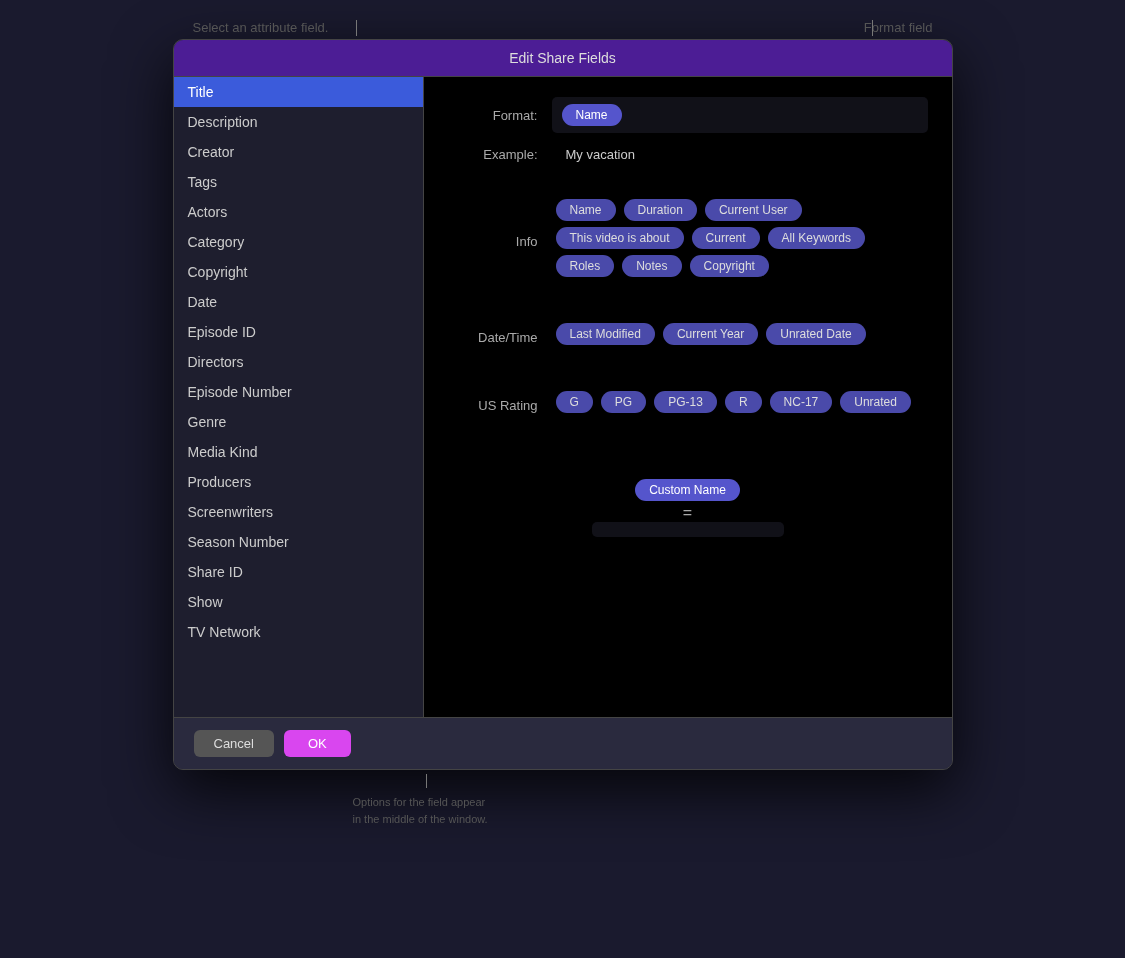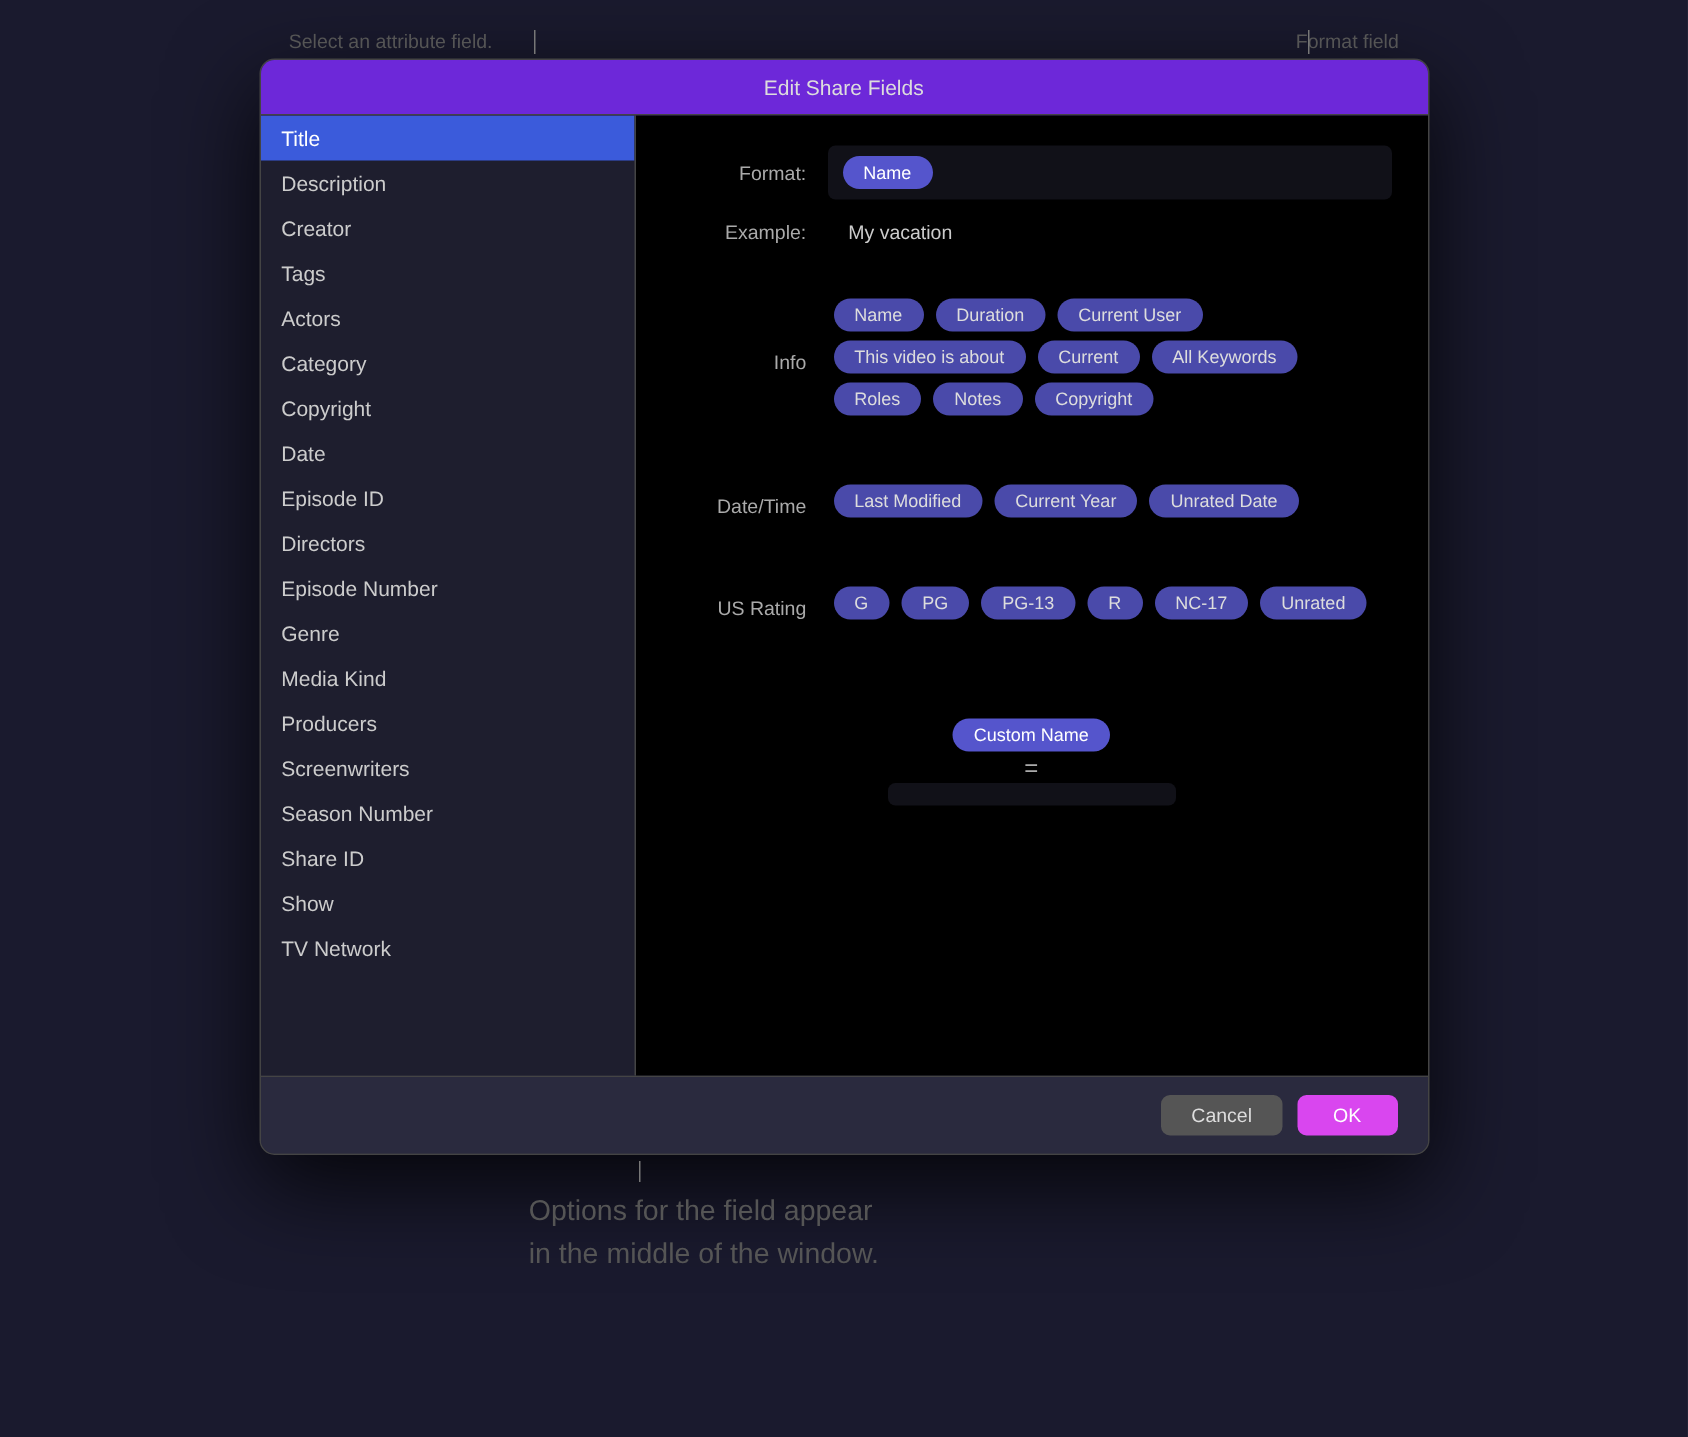--- a/index.html
+++ b/index.html
@@ -23,21 +23,21 @@
     .dialog {
       width: 780px;
       background: #2a2a3e;
       border-radius: 10px;
       border: 1px solid #444;
       overflow: hidden;
       box-shadow: 0 20px 60px rgba(0,0,0,0.8);
     }
 
     .dialog-titlebar {
-      background: #6d28d9;
+      background: #4c1d95;
       text-align: center;
       padding: 10px;
       font-size: 14px;
       color: #ddd;
       border-bottom: 1px solid #444;
     }
 
     .dialog-content {
       display: flex;
       height: 640px;
@@ -175,21 +175,21 @@
       border-radius: 5px;
       height: 28px;
       color: #fff;
       padding: 0 8px;
       font-size: 13px;
     }
 
     
     .dialog-footer {
       display: flex;
-      justify-content: flex-end;
+      justify-content: flex-start;
       align-items: center;
       padding: 12px 20px;
       border-top: 1px solid #444;
       background: #2a2a3e;
       gap: 10px;
     }
 
     .btn-cancel {
       background: #555;
       color: #ddd;
@@ -347,16 +347,16 @@
     <div class="dialog-footer">
       <button class="btn-cancel">Cancel</button>
       <button class="btn-ok">OK</button>
     </div>
 
   </div>
 </div>
 
 <div style="width:780px; position:relative; margin-top:4px;">
   <div style="position:absolute; left:253px; top:0; width:1px; height:14px; background:#777;"></div>
-  <div style="font-size:19px; color:#555; padding-left:180px; margin-top:20px; line-height:1.5;">
+  <div style="font-size:11px; color:#555; padding-left:180px; margin-top:20px; line-height:1.5;">
     <span>Options for the field appear<br>in the middle of the window.</span>
   </div>
 </div>
 
 </body></html>

